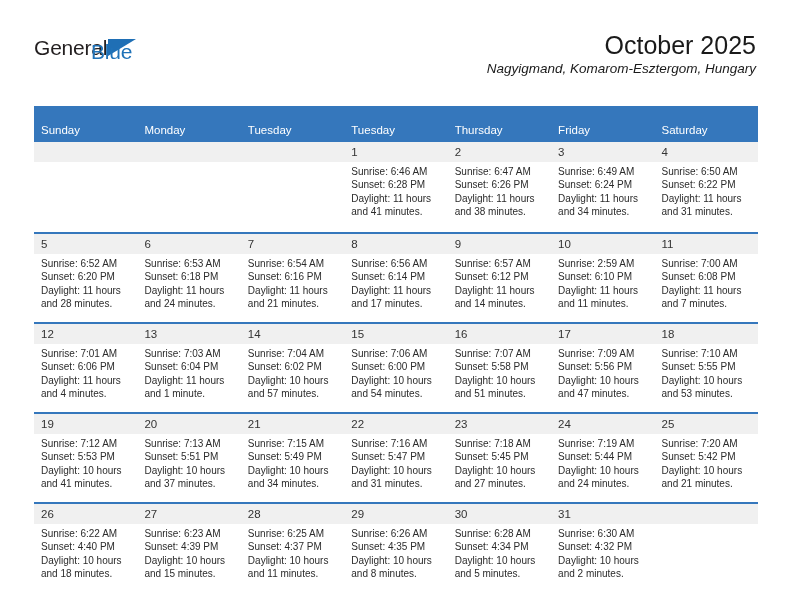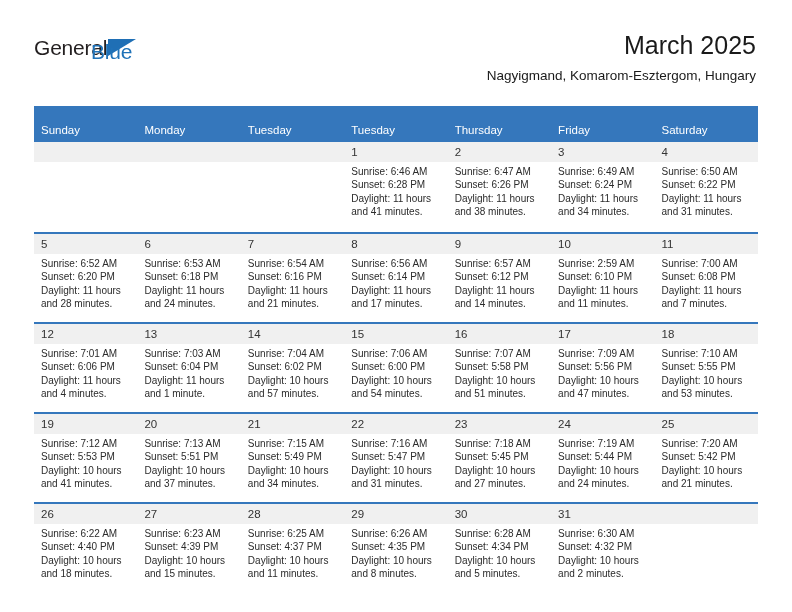--- a/index.html
+++ b/index.html
@@ -72,25 +72,25 @@
     text-align: right;
   }
   .cal-title {
     font-size: 25px;
     color: #1a1a1a;
     font-weight: normal;
     line-height: 30px;
     white-space: nowrap;
   }
   .cal-subtitle {
-    margin-top: 7px;
     font-size: 13.5px;
     color: #1a1a1a;
     line-height: 17px;
     white-space: nowrap;
+    font-style: italic;
   }
 
   
   .calendar {
     position: absolute;
     left: 34px;
     top: 106px;
     width: 724px;
     border-collapse: collapse;
     table-layout: fixed;
@@ -156,21 +156,21 @@
 
   <div class="header">
 
     <div class="logo">
       <span class="logo-general">General</span>
       <span class="logo-flag"></span>
       <span class="logo-blue">Blue</span>
     </div>
 
     <div class="title-block">
-      <div class="cal-title">March 2025</div>
+      <div class="cal-title">October 2025</div>
       <div class="cal-subtitle">Nagyigmand, Komarom-Esztergom, Hungary</div>
     </div>
 
   </div>
 
   <table class="calendar">
     <thead>
       <tr>
         <th>Sunday</th>
         <th>Monday</th>

